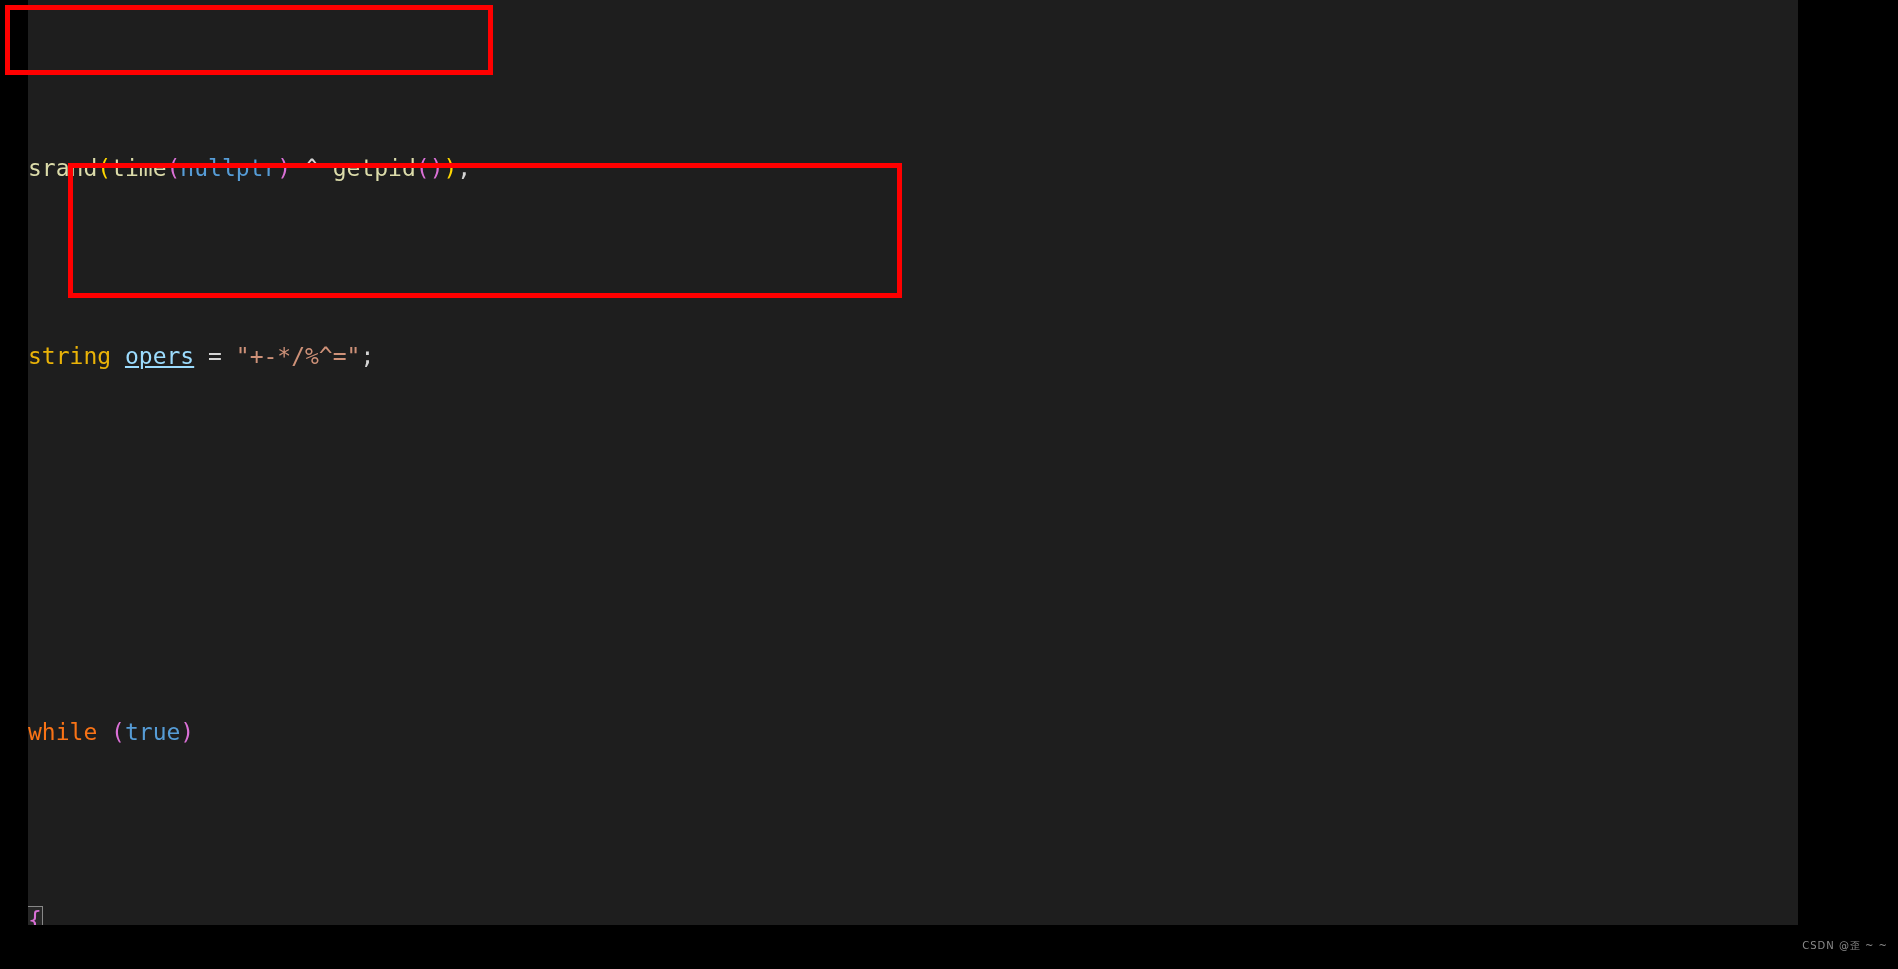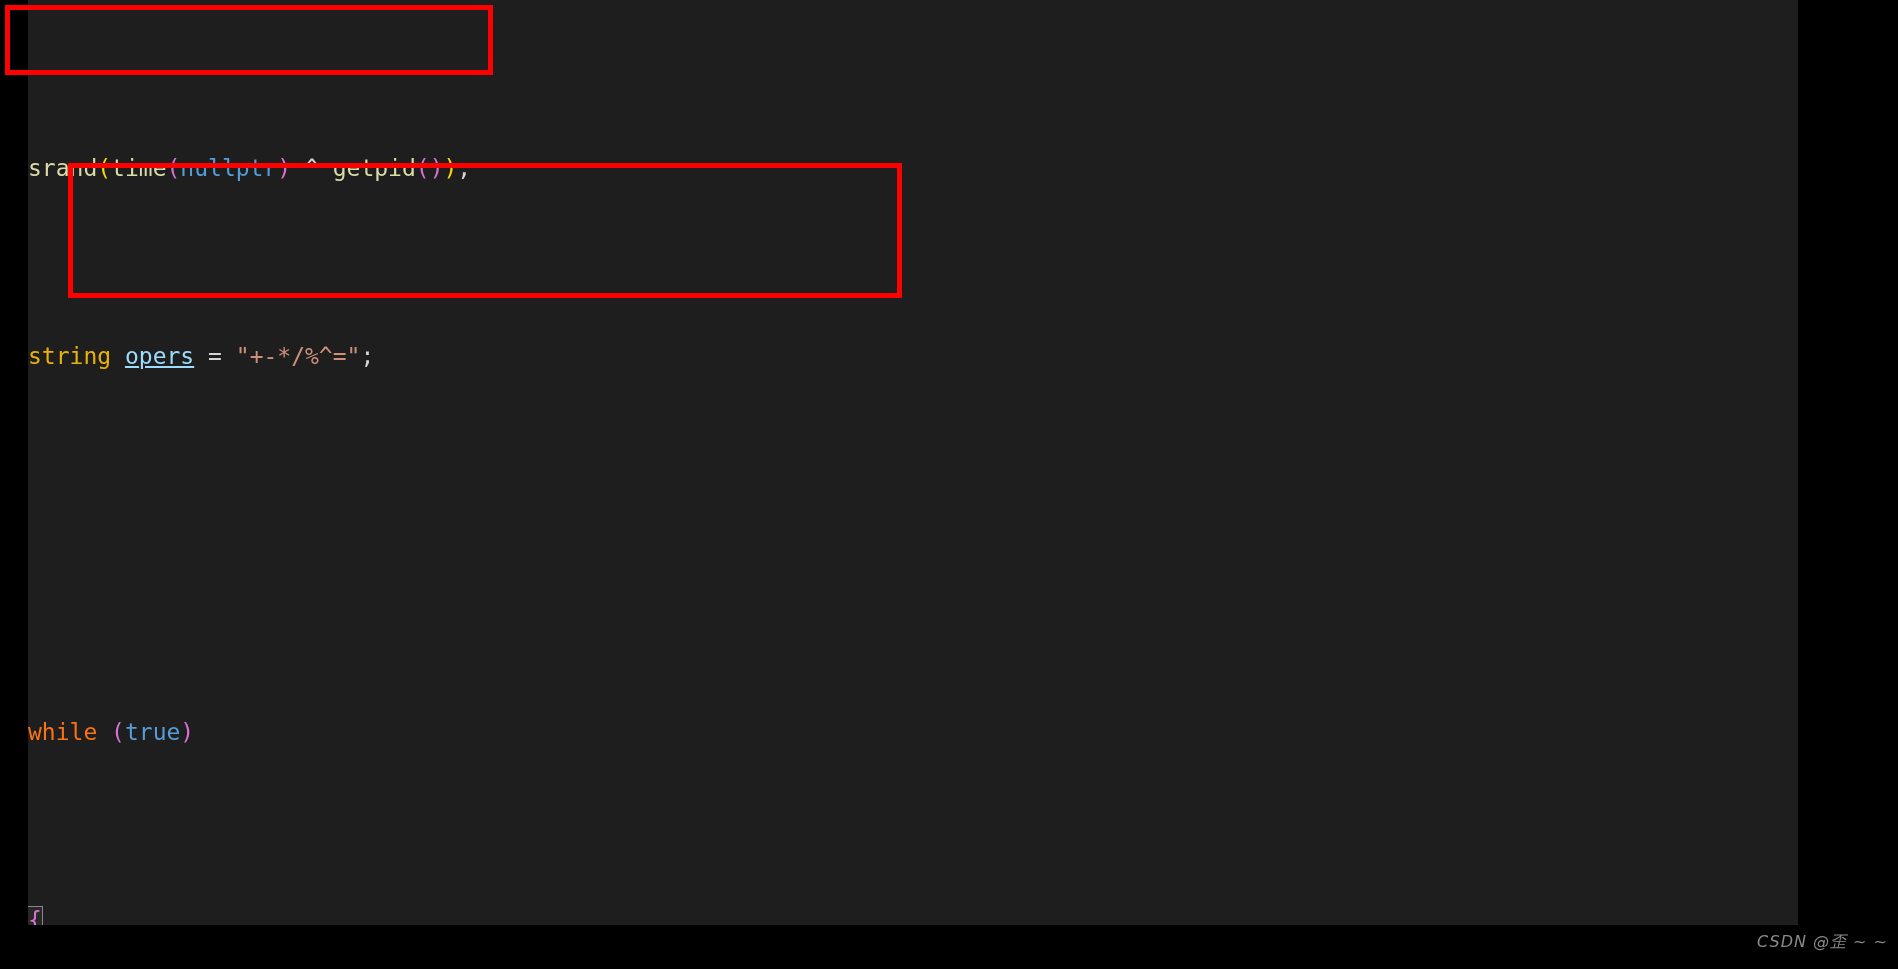--- a/index.html
+++ b/index.html
@@ -90,24 +90,23 @@
   }
   #redbox-1 { left: 5px;  top: 5px;   width: 488px; height: 70px; }
   #redbox-2 { left: 68px; top: 163px; width: 834px; height: 135px; }
 
   
   .watermark {
     position: absolute;
     right: 10px;
     bottom: 6px;
     color: #8a8a8a;
-    font-size: 16px;
+    font-size: 10px;
     font-family: "DejaVu Sans", "Liberation Sans", sans-serif;
     letter-spacing: 1px;
-    font-style: italic;
   }
 
   
   .bottom-strip {
     position: absolute;
     left: 0;
     bottom: 0;
     width: 1898px;
     height: 34px;
     background: #000000;

